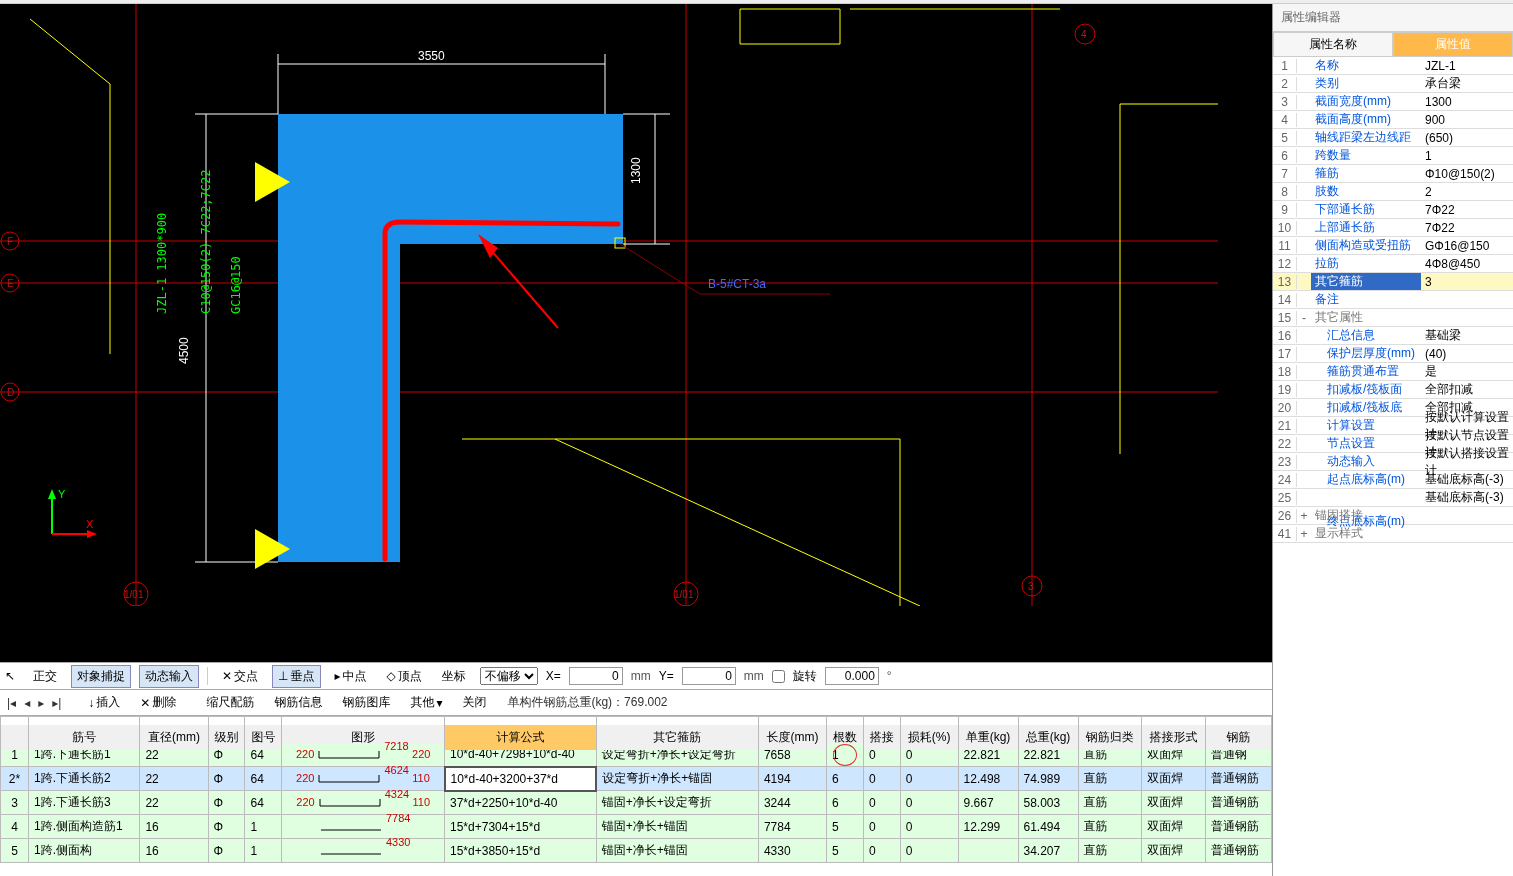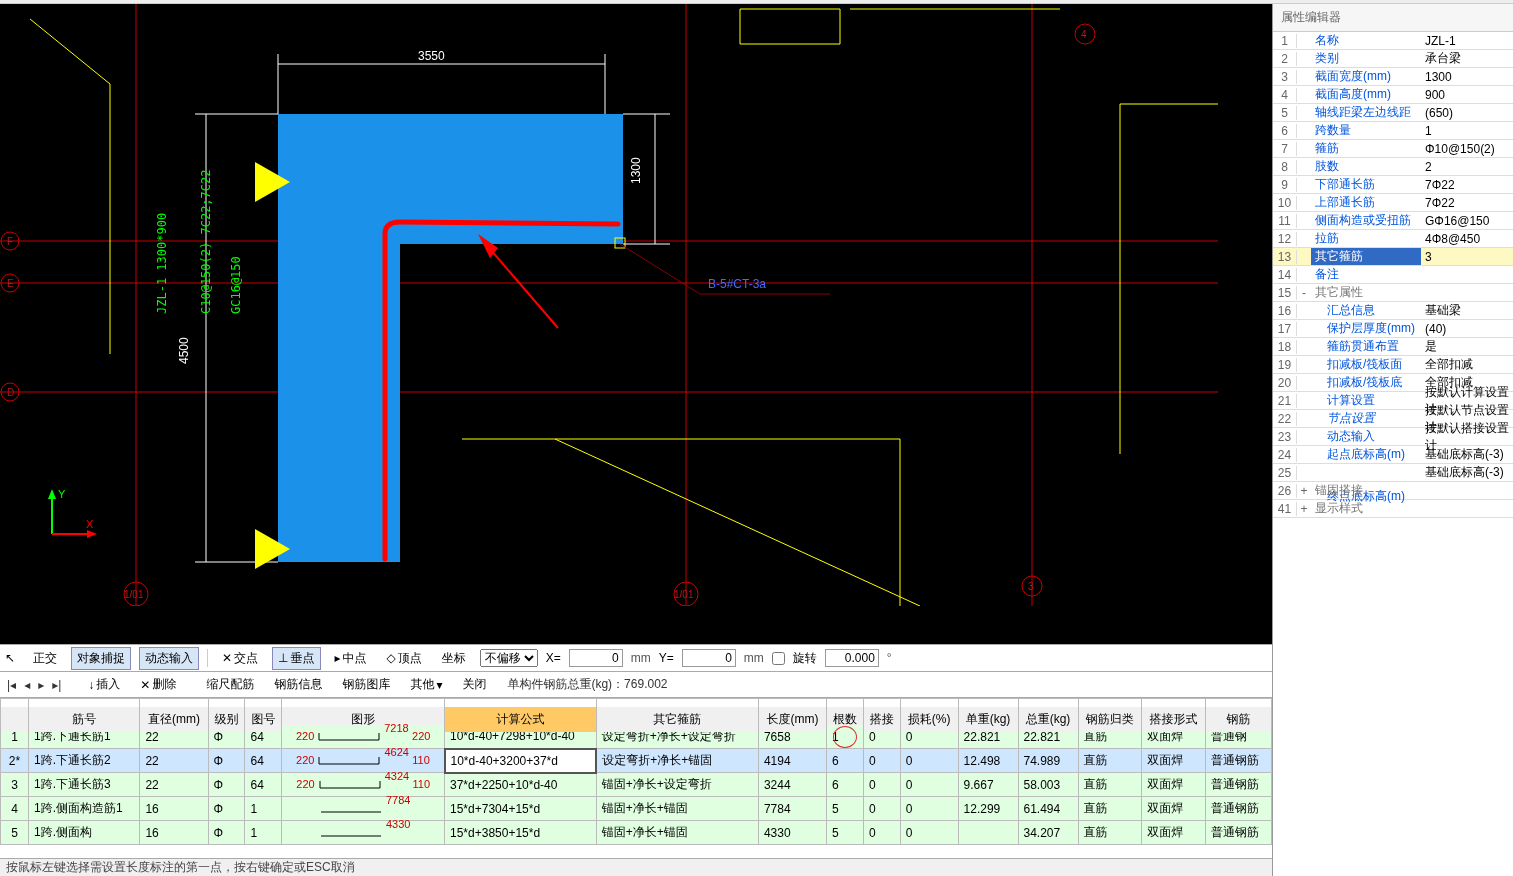--- a/index.html
+++ b/index.html
@@ -331,27 +331,28 @@
                 <td>0</td>
                 <td></td>
                 <td>34.207</td>
                 <td>直筋</td>
                 <td>双面焊</td>
                 <td>普通钢筋</td>
               </tr>
             </tbody>
         </table>
       </div>
-      <div class="statusbar">
-          <span>按鼠标左键选择需设置长度标注的第一点，按右键确定或ESC取消</span>
-        </div>
     </div>
 
     <div class="prop-panel">
       <div class="prop-title">属性编辑器</div>
+      <div class="prop-header">
+        <div>属性名称</div>
+        <div class="val-h">属性值</div>
+      </div>
       <div class="prop-rows" id="prop-rows">
           <div class="prop-row">
             <span class="num">1</span>
             <span class="exp"></span>
             <span class="name blue" style="">名称</span>
             <span class="val">JZL-1</span>
           </div>
           <div class="prop-row">
             <span class="num">2</span>
             <span class="exp"></span>
@@ -468,21 +469,21 @@
           </div>
           <div class="prop-row">
             <span class="num">21</span>
             <span class="exp"></span>
             <span class="name blue" style="padding-left:16px;">计算设置</span>
             <span class="val">按默认计算设置计</span>
           </div>
           <div class="prop-row">
             <span class="num">22</span>
             <span class="exp"></span>
-            <span class="name blue" style="padding-left:16px;font-style:italic;">节点设置</span>
+            <span class="name blue" style="padding-left:16px;">节点设置</span>
             <span class="val">按默认节点设置计</span>
           </div>
           <div class="prop-row">
             <span class="num">23</span>
             <span class="exp"></span>
             <span class="name blue" style="padding-left:16px;">动态输入</span>
             <span class="val">按默认搭接设置计</span>
           </div>
           <div class="prop-row">
             <span class="num">24</span>

